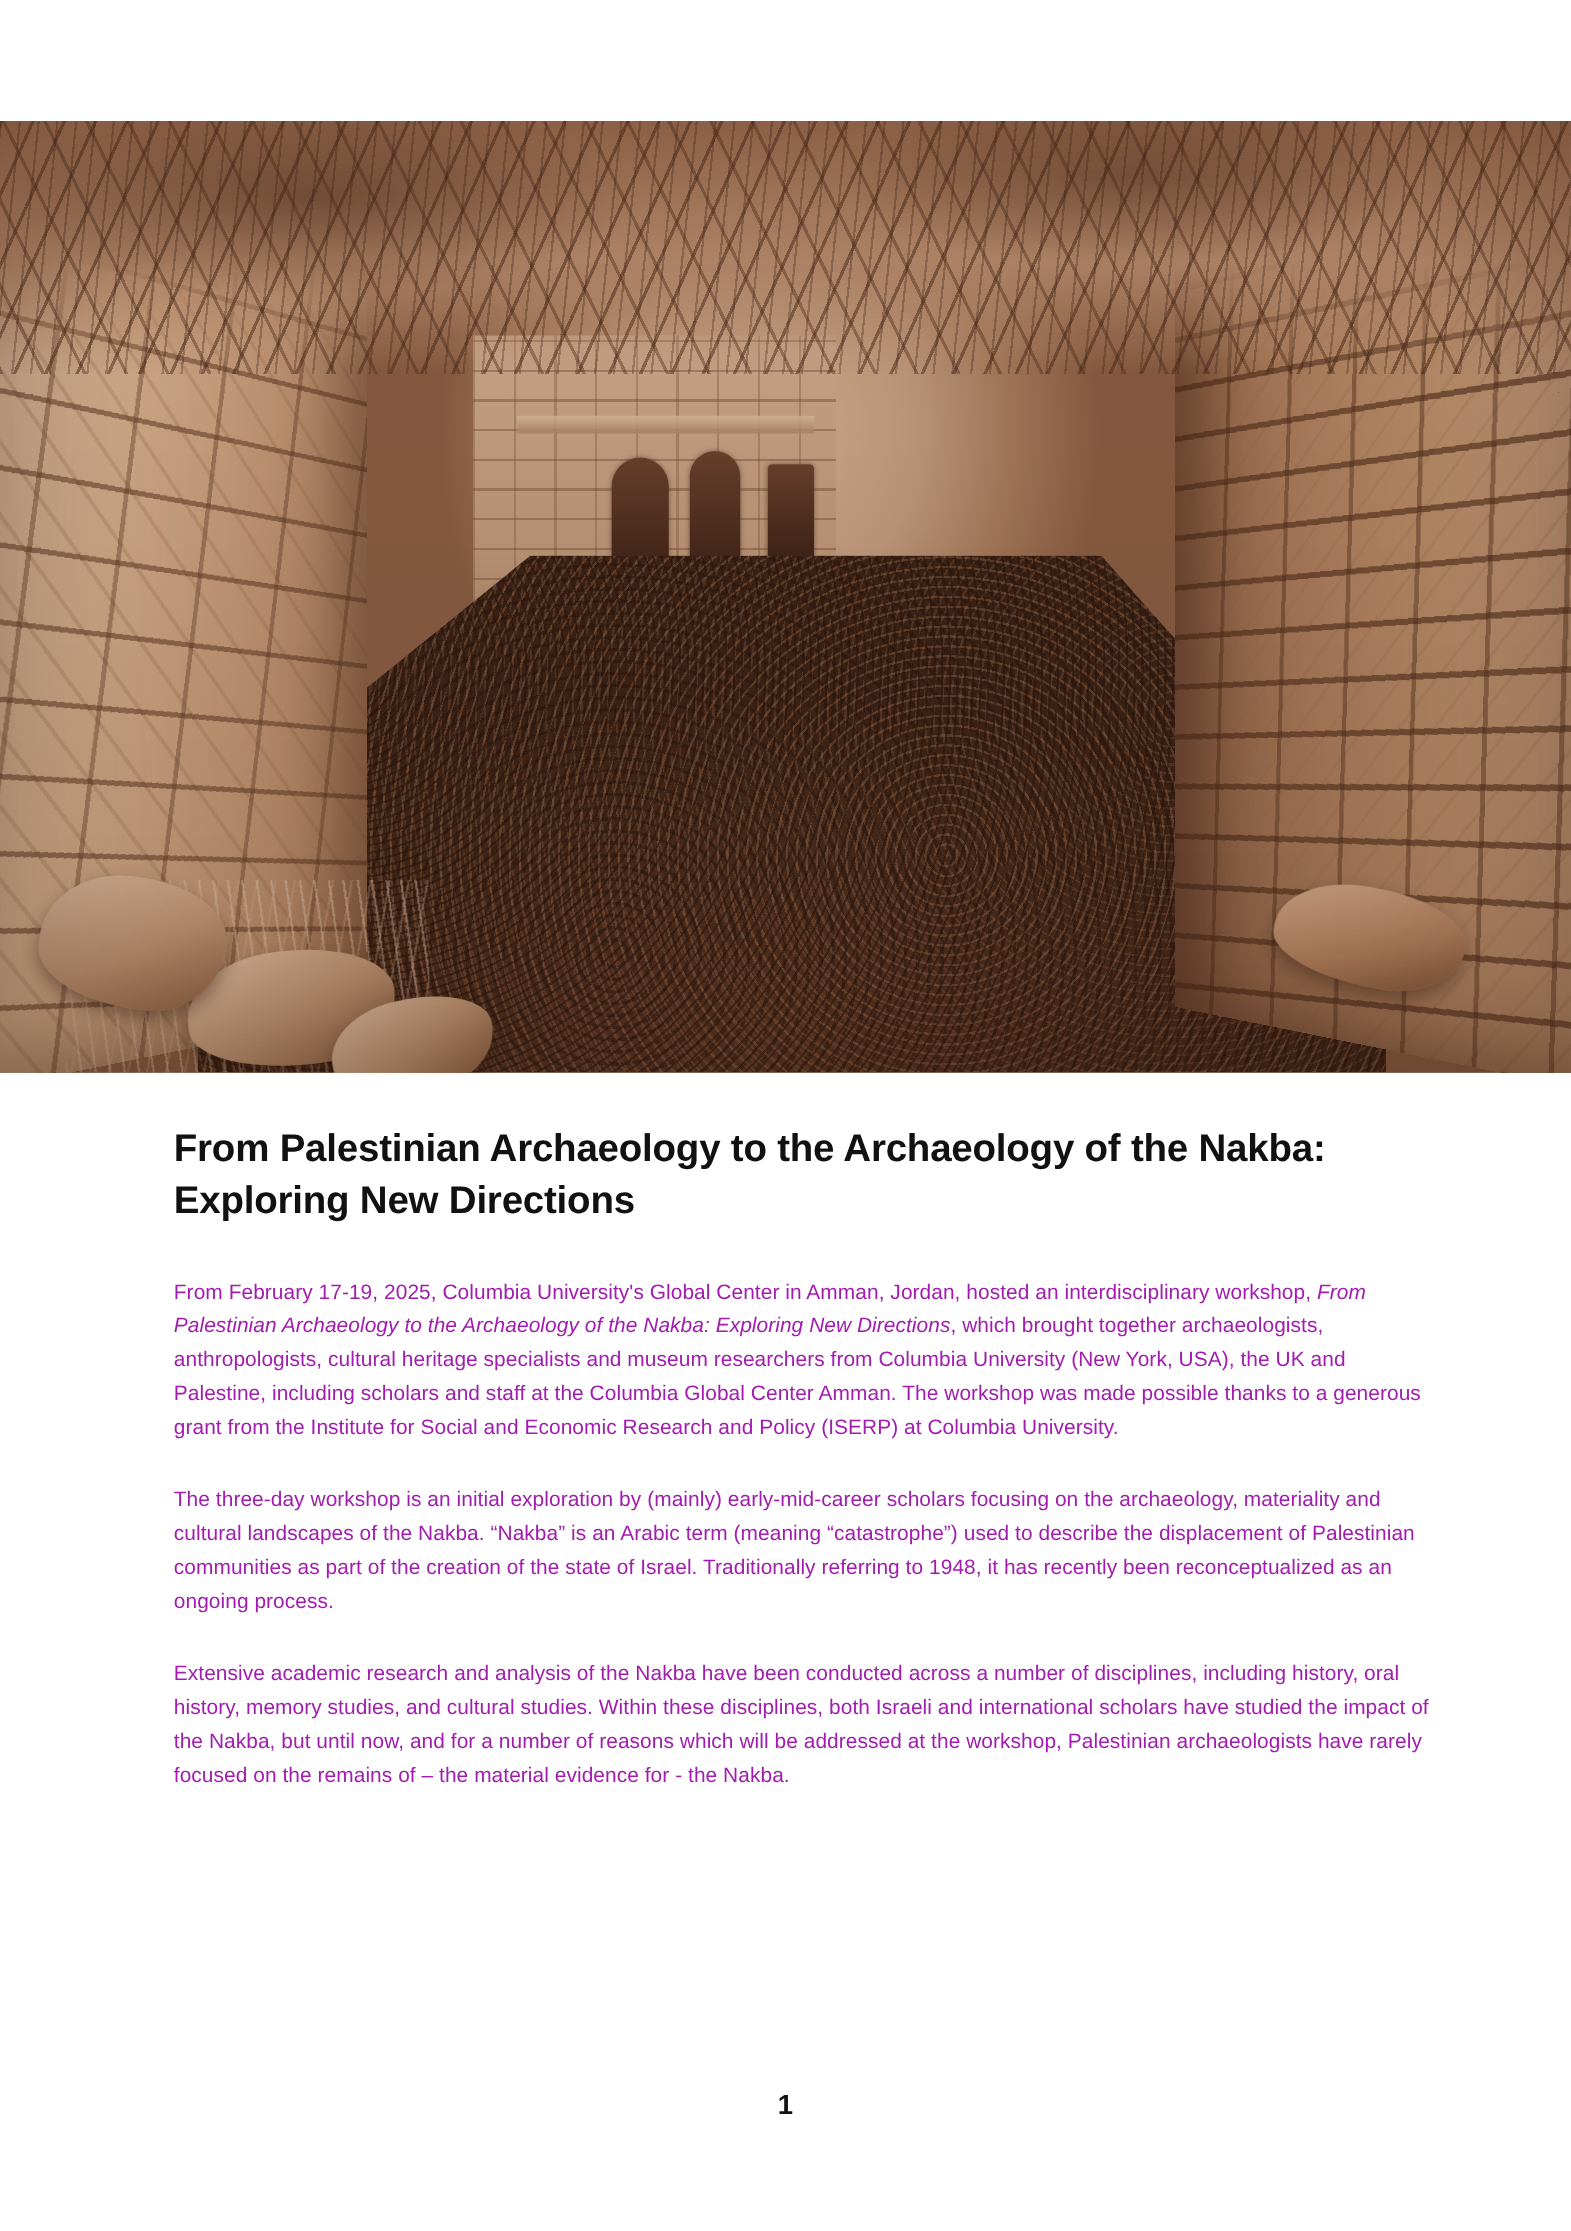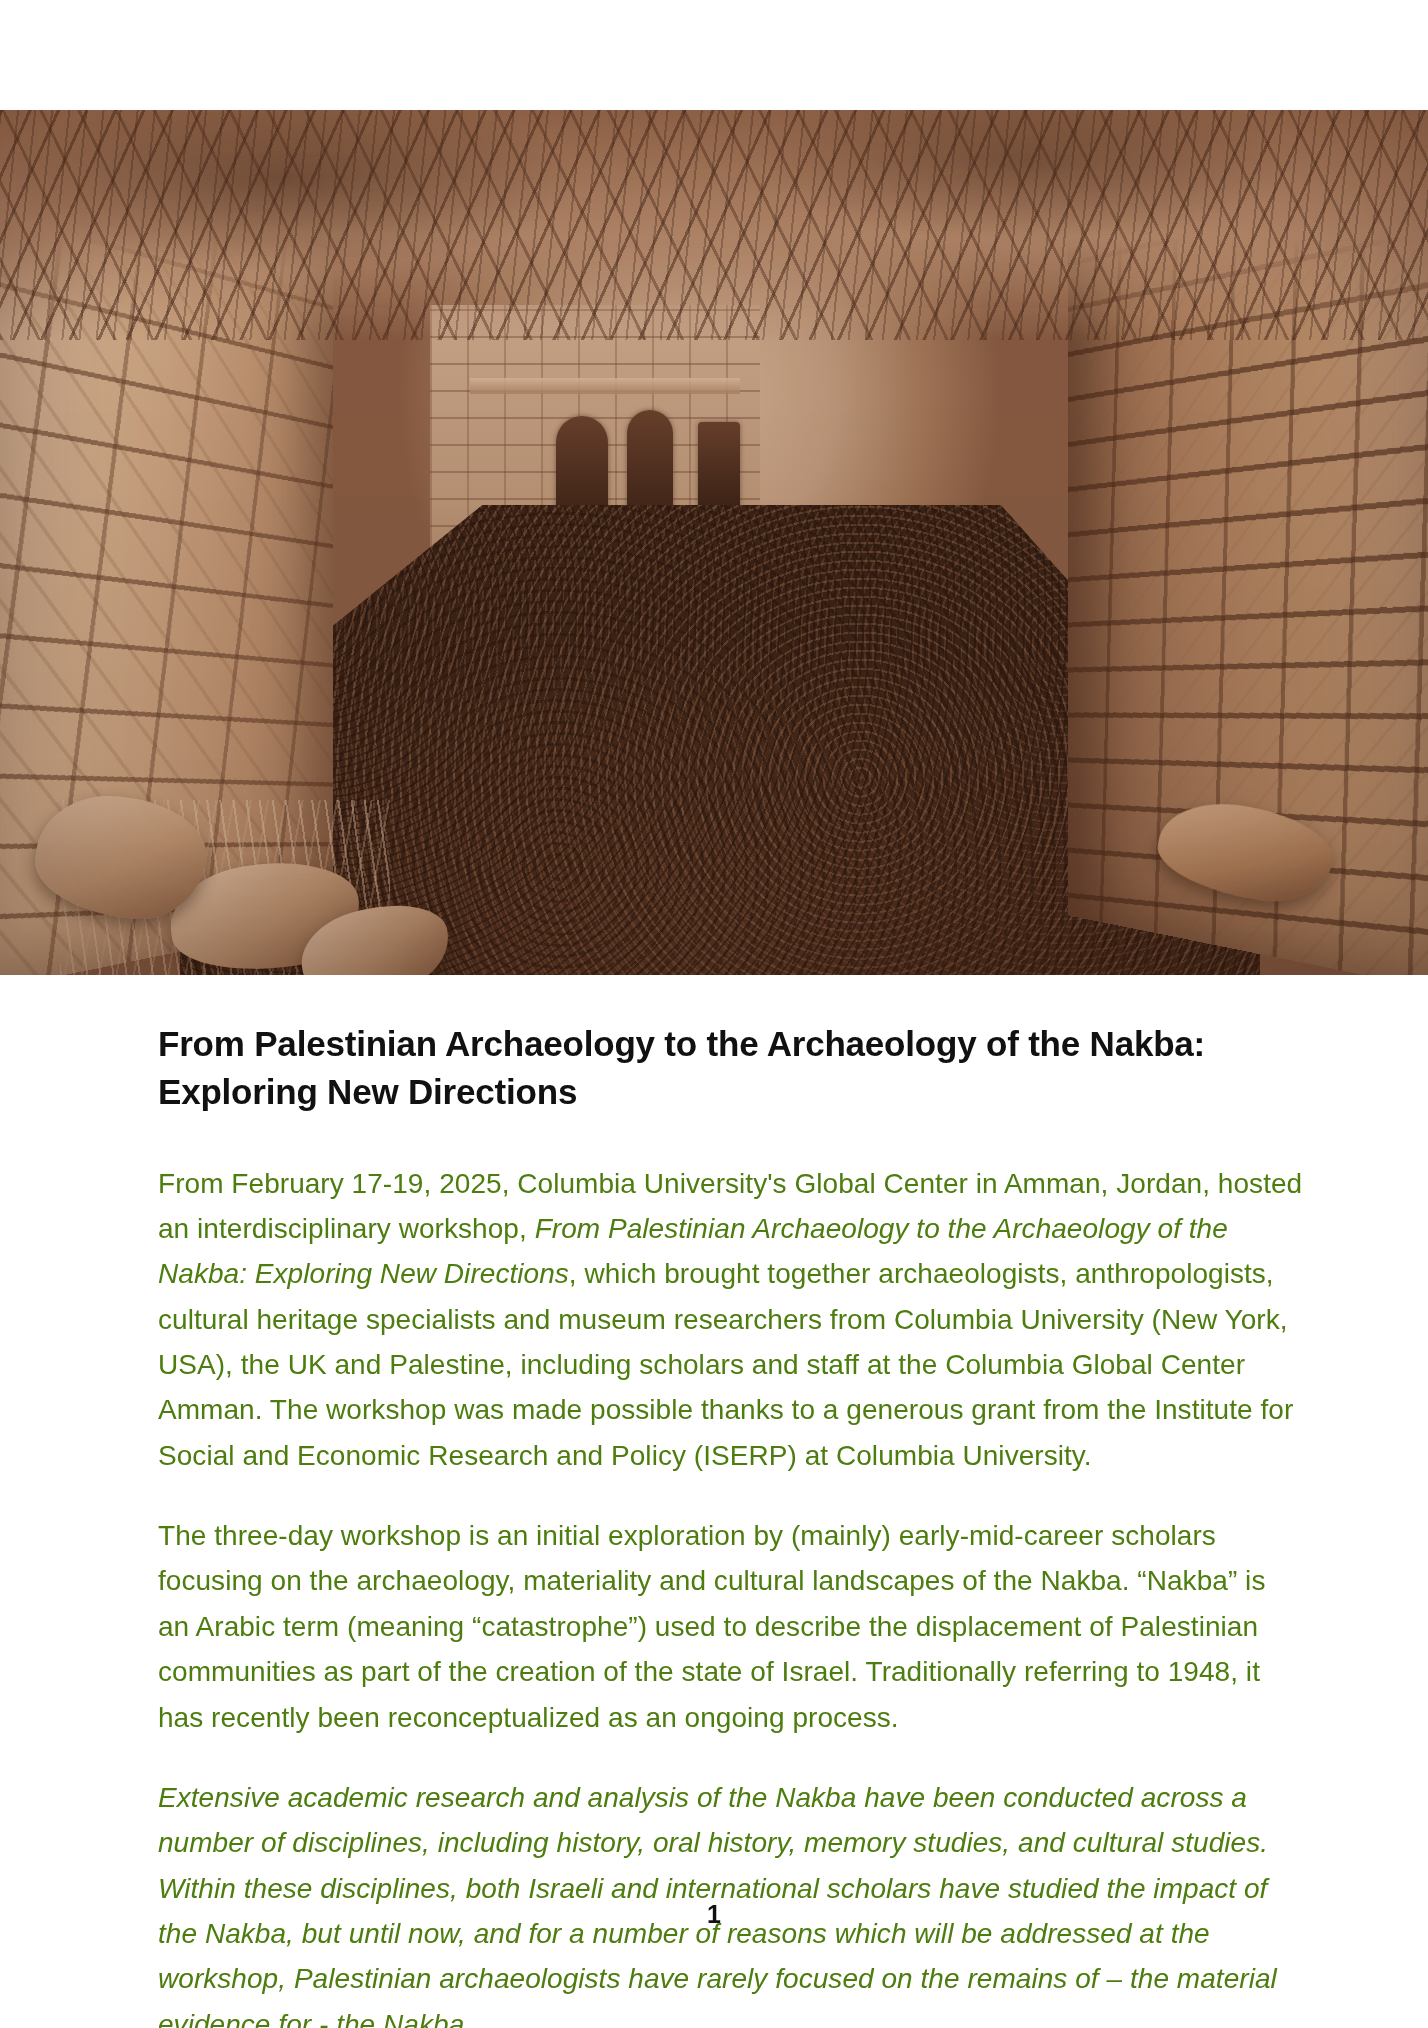--- a/index.html
+++ b/index.html
@@ -182,27 +182,27 @@
   }
   .doc-title {
     font-size: 35px;
     font-weight: bold;
     line-height: 1.38;
     color: #111111;
     letter-spacing: -0.2px;
     margin: 0 0 44px 0;
   }
   .para {
-    font-size: 28px;
+    font-size: 19px;
     line-height: 1.62;
-    color: #4d7c0f;
+    color: #a21caf;
     margin: 0 0 35px 0;
     letter-spacing: 0.05px;
   }
-  .para:last-of-type { margin-bottom: 0; font-style: italic; }
+  .para:last-of-type { margin-bottom: 0; }
   .para em { font-style: italic; }
 
   .page-number {
     position: absolute;
     left: 0;
     top: 1900px;
     width: 1428px;
     text-align: center;
     font-size: 25px;
     font-weight: bold;

